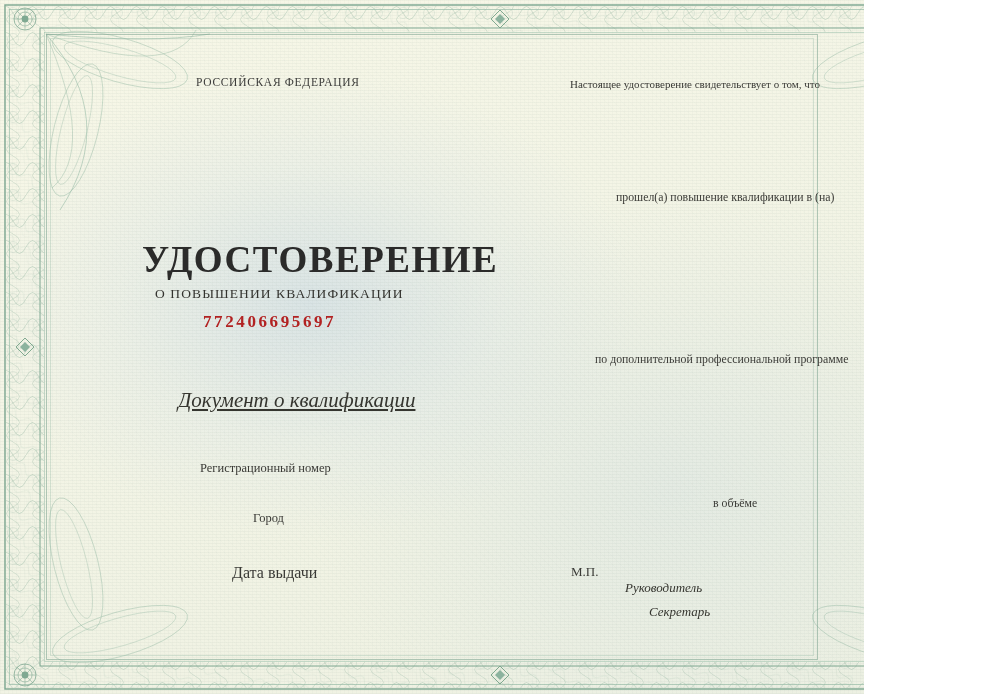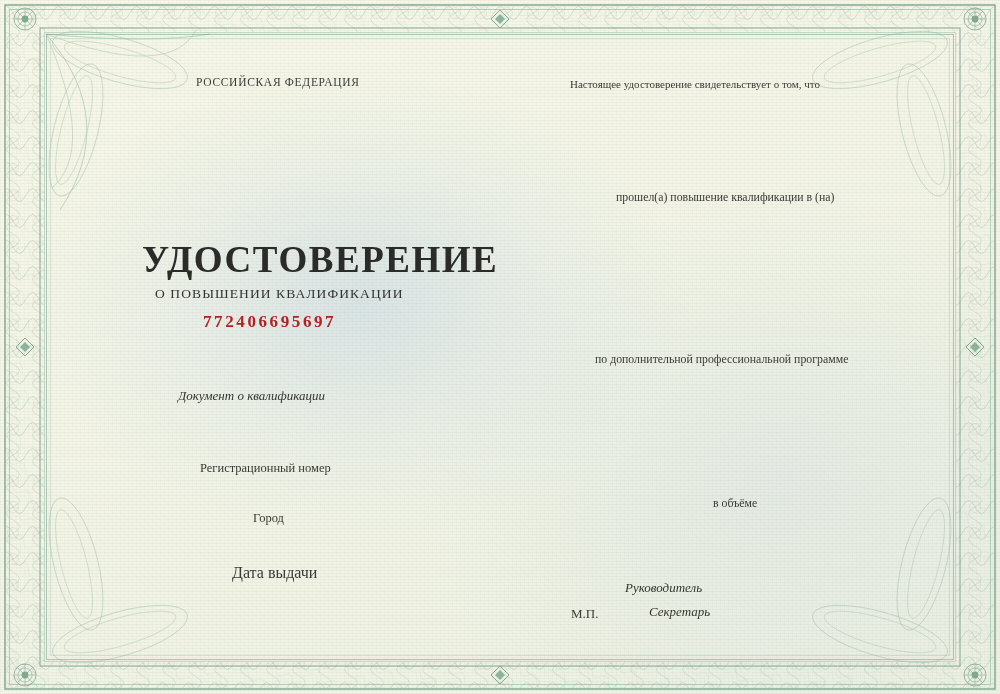--- a/index.html
+++ b/index.html
@@ -2,21 +2,21 @@
 <html><head>
 <meta charset="utf-8">
 <style>
   html, body {
     margin: 0;
     padding: 0;
     background: #ffffff;
   }
   .page {
     position: relative;
-    width: 1000px;
+    width: 864px;
     height: 694px;
     overflow: hidden;
     background:
       radial-gradient(ellipse 420px 300px at 36% 44%, rgba(196,214,228,0.55) 0%, rgba(214,226,232,0.28) 45%, rgba(246,246,230,0.0) 78%),
       radial-gradient(ellipse 520px 420px at 78% 70%, rgba(205,220,226,0.35) 0%, rgba(240,242,228,0.0) 70%),
       linear-gradient(160deg, #f7f7e7 0%, #f4f5e6 40%, #f1f3e4 70%, #eef1e2 100%);
     font-family: "Liberation Serif", serif;
     color: #3a3a38;
   }
 
@@ -90,23 +90,24 @@
     left: 203px; top: 312px;
     font-size: 17px;
     letter-spacing: 2.6px;
     color: #b22222;
     font-weight: bold;
     font-family: Liberation Serif, serif;
   }
 
   .doc-kind {
     left: 178px; top: 388px;
-    font-size: 13px;
+    font-size: 21px;
     font-style: italic;
     color: #35352f;
+    text-decoration: underline;
   }
   .reg-number {
     left: 200px; top: 461px;
     font-size: 12.5px;
     color: #3a3a36;
   }
   .city {
     left: 253px; top: 511px;
     font-size: 12.5px;
     color: #3a3a36;
@@ -132,21 +133,21 @@
     font-size: 11.8px;
     color: #3a3a36;
   }
   .volume {
     left: 713px; top: 496px;
     font-size: 11.8px;
     color: #3a3a36;
     text-align: right;
   }
   .seal {
-    left: 571px; top: 606px;
+    left: 571px; top: 564px;
     font-size: 13px;
     color: #3a3a36;
   }
   .head {
     left: 625px; top: 580px;
     font-size: 13px;
     font-style: italic;
     color: #35352f;
   }
   .secretary {

